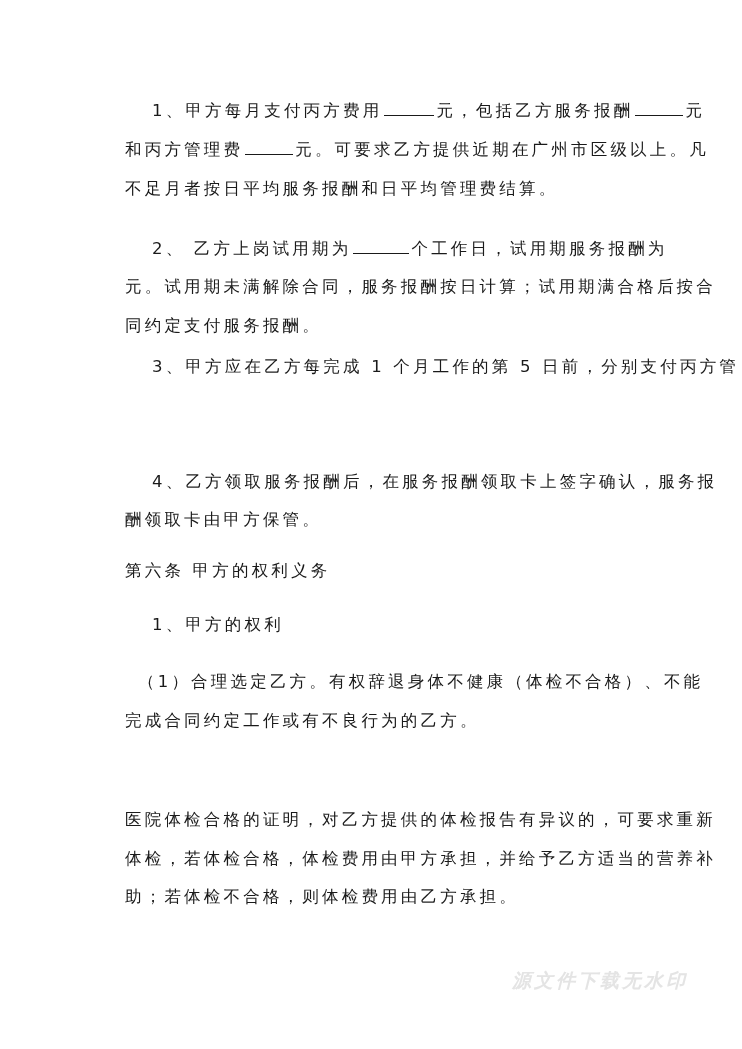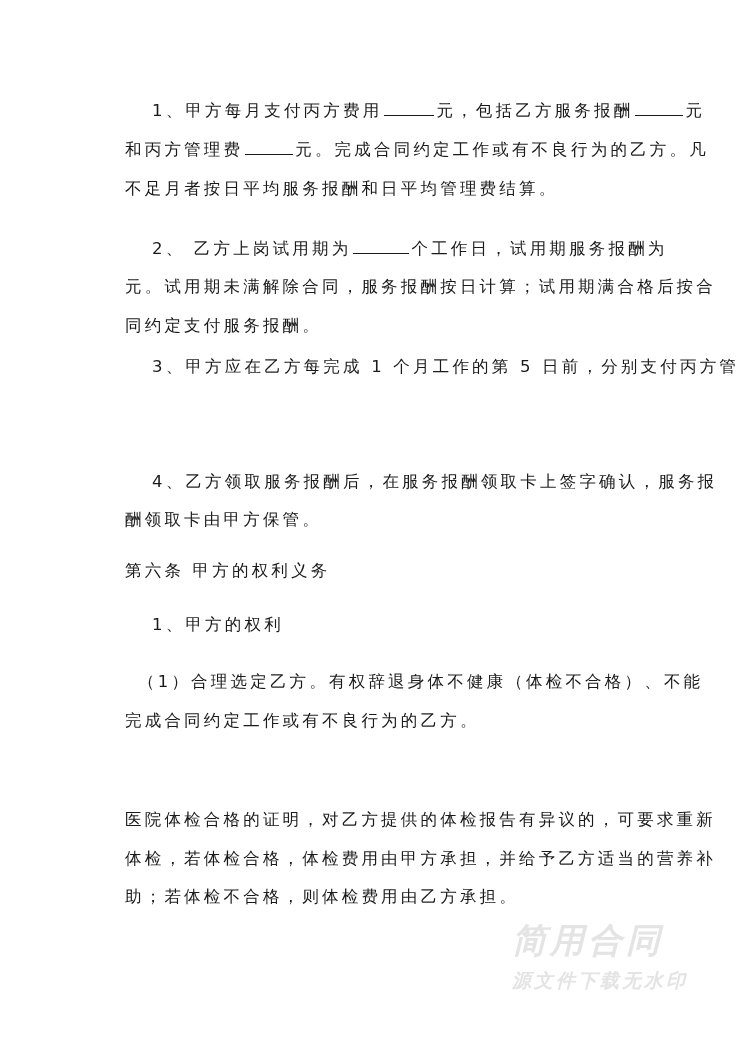--- a/index.html
+++ b/index.html
@@ -24,21 +24,21 @@
 </style>
 </head>
 <body>
 
 <div class="page">
 
   <div class="line" style="top:99px; left:140px;">
     <span>1、甲方每月支付丙方费用</span><span class="blank" style="width:50px"></span><span>元，包括乙方服务报酬</span><span class="blank" style="width:48px"></span><span>元</span>
   </div>
   <div class="line" style="top:138px;">
-    <span>和丙方管理费</span><span class="blank" style="width:48px"></span><span>元。完成合同约定工作或有不良行为的乙方。凡</span>
+    <span>和丙方管理费</span><span class="blank" style="width:48px"></span><span>元。可要求乙方提供近期在广州市区级以上。凡</span>
   </div>
   <div class="line" style="top:178px;">不足月者按日平均服务报酬和日平均管理费结算。</div>
 
   <div class="line" style="top:237px; left:140px;">
     <span>2、 乙方上岗试用期为</span><span class="blank" style="width:56px"></span><span>个工作日，试用期服务报酬为</span>
   </div>
   <div class="line" style="top:276px;">元。试用期未满解除合同，服务报酬按日计算；试用期满合格后按合</div>
   <div class="line" style="top:315px;">同约定支付服务报酬。</div>
 
   <div class="line" style="top:356px; left:140px;">3、甲方应在乙方每完成 1 个月工作的第 5 日前，分别支付丙方管</div>
@@ -49,15 +49,14 @@
   <div class="line" style="top:560px;">第六条 甲方的权利义务</div>
   <div class="line" style="top:614px; left:140px;">1、甲方的权利</div>
 
   <div class="line" style="top:671px; left:126px;">（1）合理选定乙方。有权辞退身体不健康（体检不合格）、不能</div>
   <div class="line" style="top:710px;">完成合同约定工作或有不良行为的乙方。</div>
 
   <div class="line" style="top:809px;">医院体检合格的证明，对乙方提供的体检报告有异议的，可要求重新</div>
   <div class="line" style="top:848px;">体检，若体检合格，体检费用由甲方承担，并给予乙方适当的营养补</div>
   <div class="line" style="top:886px;">助；若体检不合格，则体检费用由乙方承担。</div>
 
-  <div class="wm wm1">简用合同</div>
   <div class="wm wm2">源文件下载无水印</div>
 </div>
 
 </body></html>

